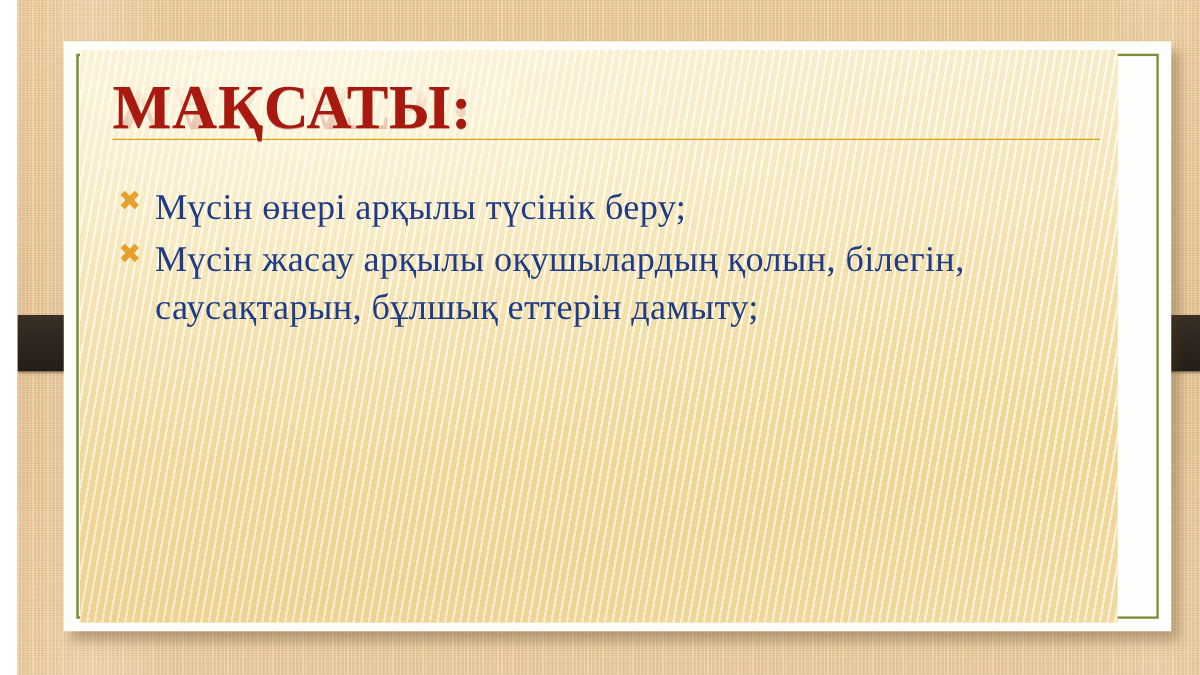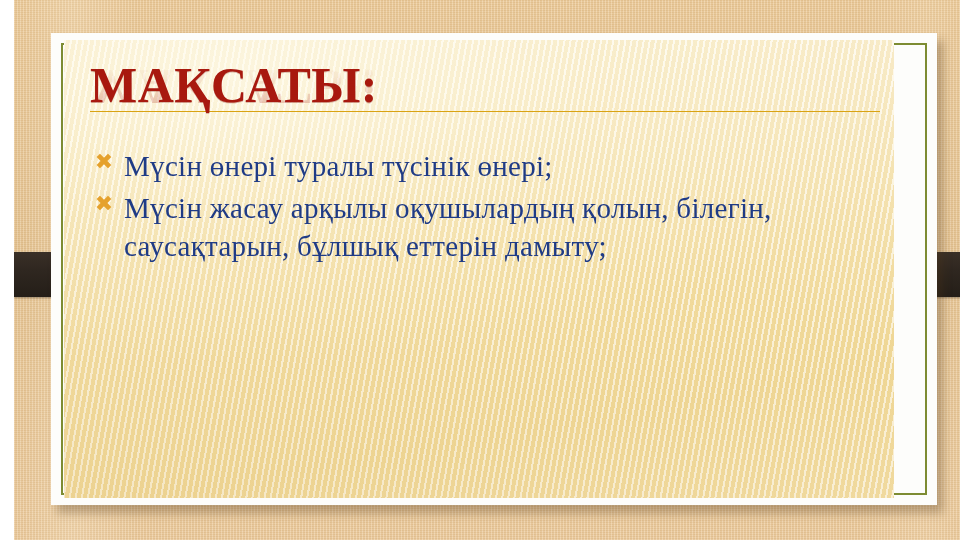--- a/index.html
+++ b/index.html
@@ -260,21 +260,21 @@
 
   <div class="title-zone">
     <div class="title-rule"></div>
     <h1 class="title">МАҚСАТЫ:</h1>
     <div class="title-reflection">МАҚСАТЫ:</div>
   </div>
 
   <ul class="body-list">
     <li class="bullet-item">
       <span class="bullet-marker">✖</span>
-      <span class="bullet-text">Мүсін өнері туралы түсінік өнері;</span>
+      <span class="bullet-text">Мүсін өнері арқылы түсінік беру;</span>
     </li>
     <li class="bullet-item">
       <span class="bullet-marker">✖</span>
       <span class="bullet-text">Мүсін жасау арқылы оқушылардың қолын, білегін, саусақтарын, бұлшық еттерін дамыту;</span>
     </li>
   </ul>
 
 </div>
 
 </body></html>

